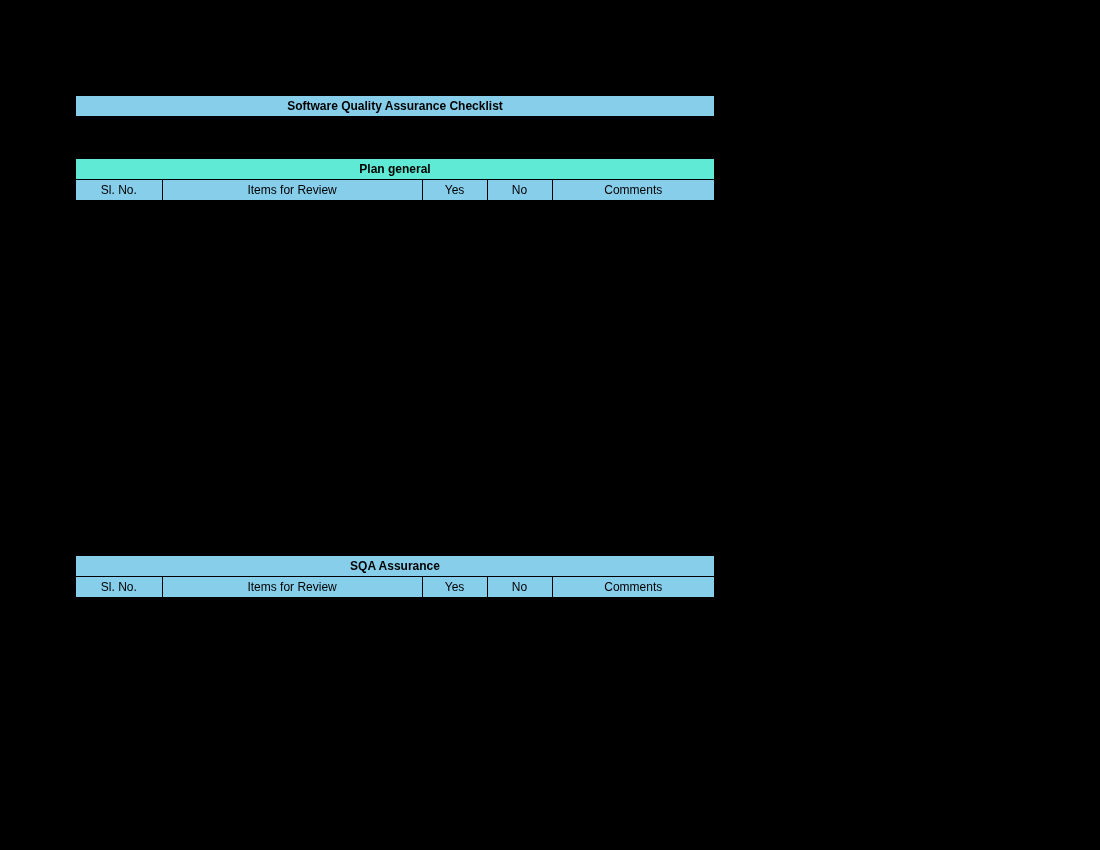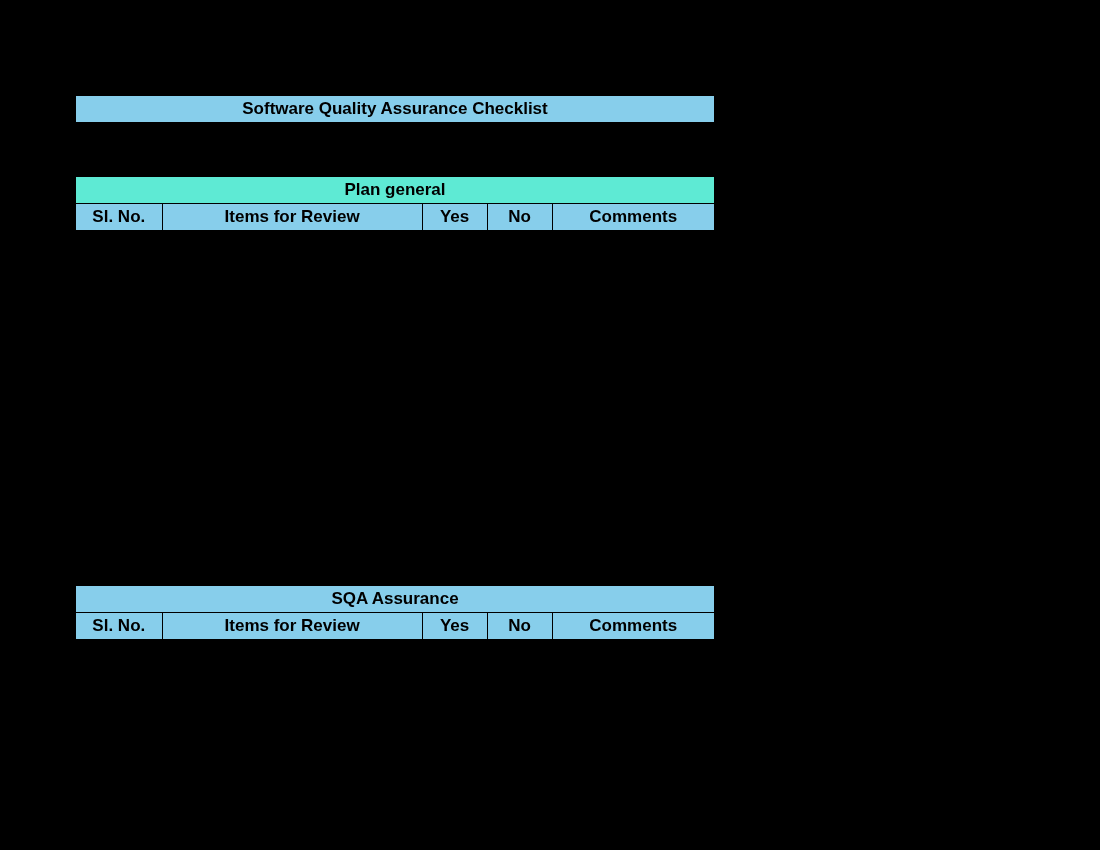--- a/index.html
+++ b/index.html
@@ -27,39 +27,39 @@
     .checklist-table {
       width: 100%;
       border-collapse: collapse;
       border: 1px solid #000;
     }
 
     .checklist-table td,
     .checklist-table th {
       border: 1px solid #000;
       padding: 3px 6px;
-      font-size: 17px;
+      font-size: 12px;
     }
 
     .header-row td {
       background-color: #87CEEB;
       text-align: center;
       font-weight: bold;
     }
 
     .section-header td {
       background-color: #5eead4;
       text-align: center;
       font-weight: bold;
     }
 
     .column-header th {
       background-color: #87CEEB;
       text-align: center;
-      font-weight: bold;
+      font-weight: normal;
     }
 
     .label-cell {
       font-weight: bold;
       text-decoration: underline;
       width: 120px;
     }
 
     .value-cell {
       width: 200px;

